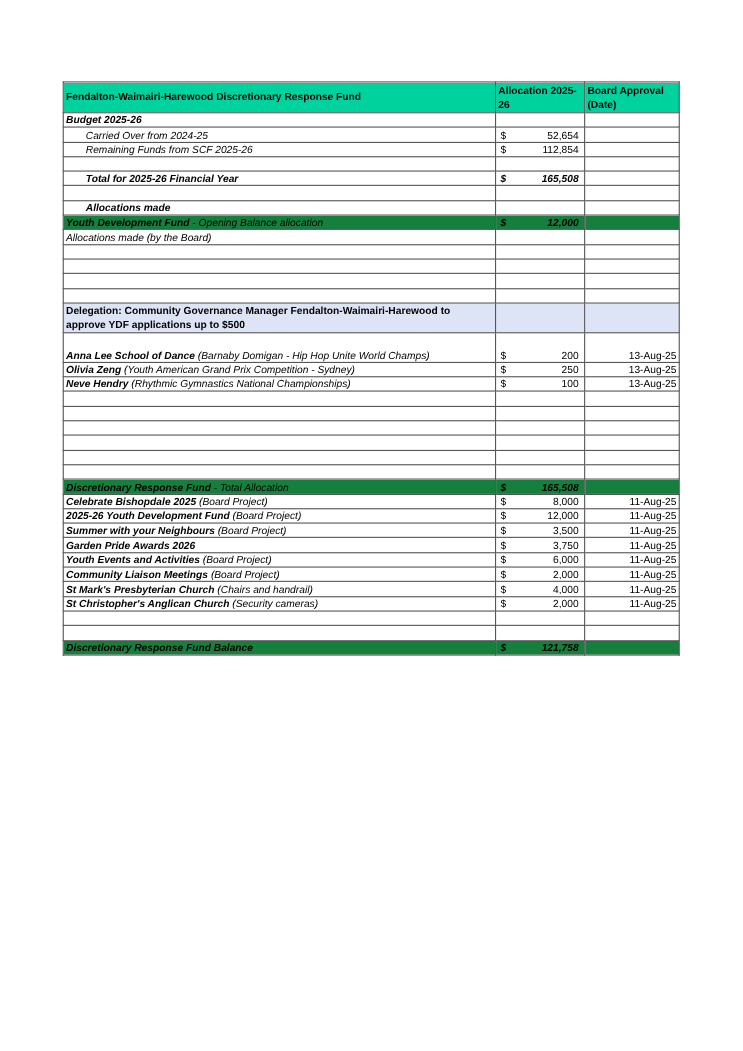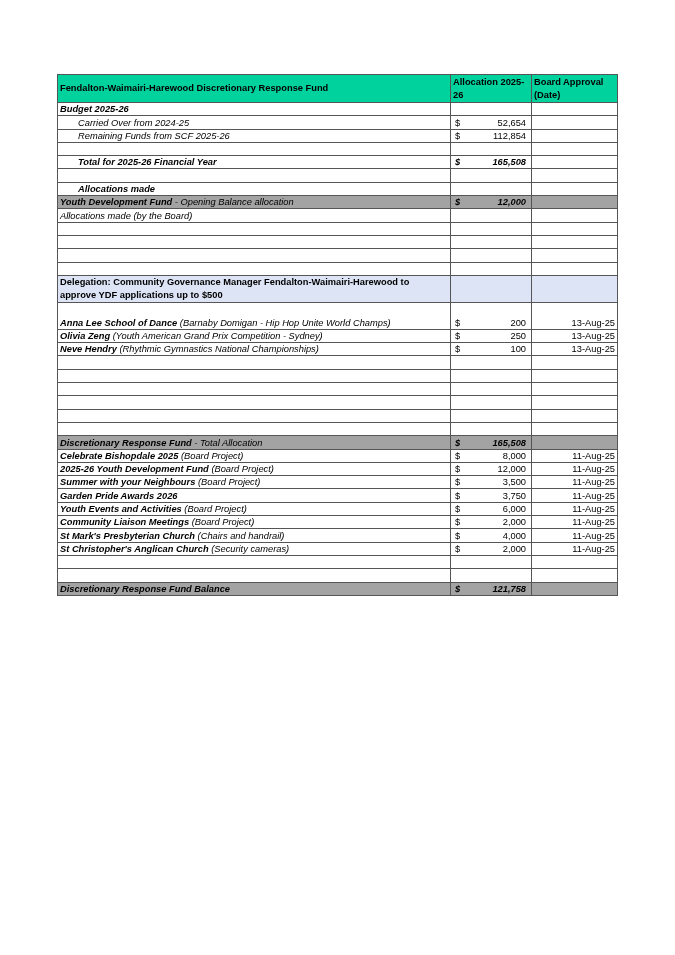--- a/index.html
+++ b/index.html
@@ -6,21 +6,21 @@
   body { width: 675px; height: 955px; position: relative; overflow: hidden;
          font-family: "Liberation Sans", "DejaVu Sans", sans-serif; color: #000; }
   table.sheet { position: absolute; left: 57px; top: 74px; width: 560px;
                 border-collapse: collapse; table-layout: fixed; font-size: 9.3px; line-height: 11px; padding-left: 30px; }
   table.sheet td { border: 1px solid #555; padding: 0 2px; height: 12.3px; overflow: hidden; white-space: nowrap; vertical-align: bottom; }
   col.c1 { width: 393px; }
   col.c2 { width: 81px; }
   col.c3 { width: 86px; }
   tr.hdr td { background: #00d29e; height: 27px; font-weight: bold; vertical-align: middle; }
   tr.hdr td.h2, tr.hdr td.h3 { white-space: normal; line-height: 13px; }
-  tr.hl td { background: #a3a3a3; }
+  tr.hl td { background: #15803d; }
   tr.deleg td { background: #dde4f6; height: 25px; white-space: normal; font-weight: bold; line-height: 13px; vertical-align: middle; margin-top: 24px; }
   tr.tall td { height: 26px; }
   .b { font-weight: bold; font-style: italic; }
   .i { font-style: italic; }
   .ind { padding-left: 20px !important; }
   .amt { display: flex; justify-content: space-between; }
   .amt .cur { padding-left: 2px; }
   .amt .val { padding-right: 3px; }
   td.date { text-align: right; }
   .note { font-style: italic; font-weight: normal; }

